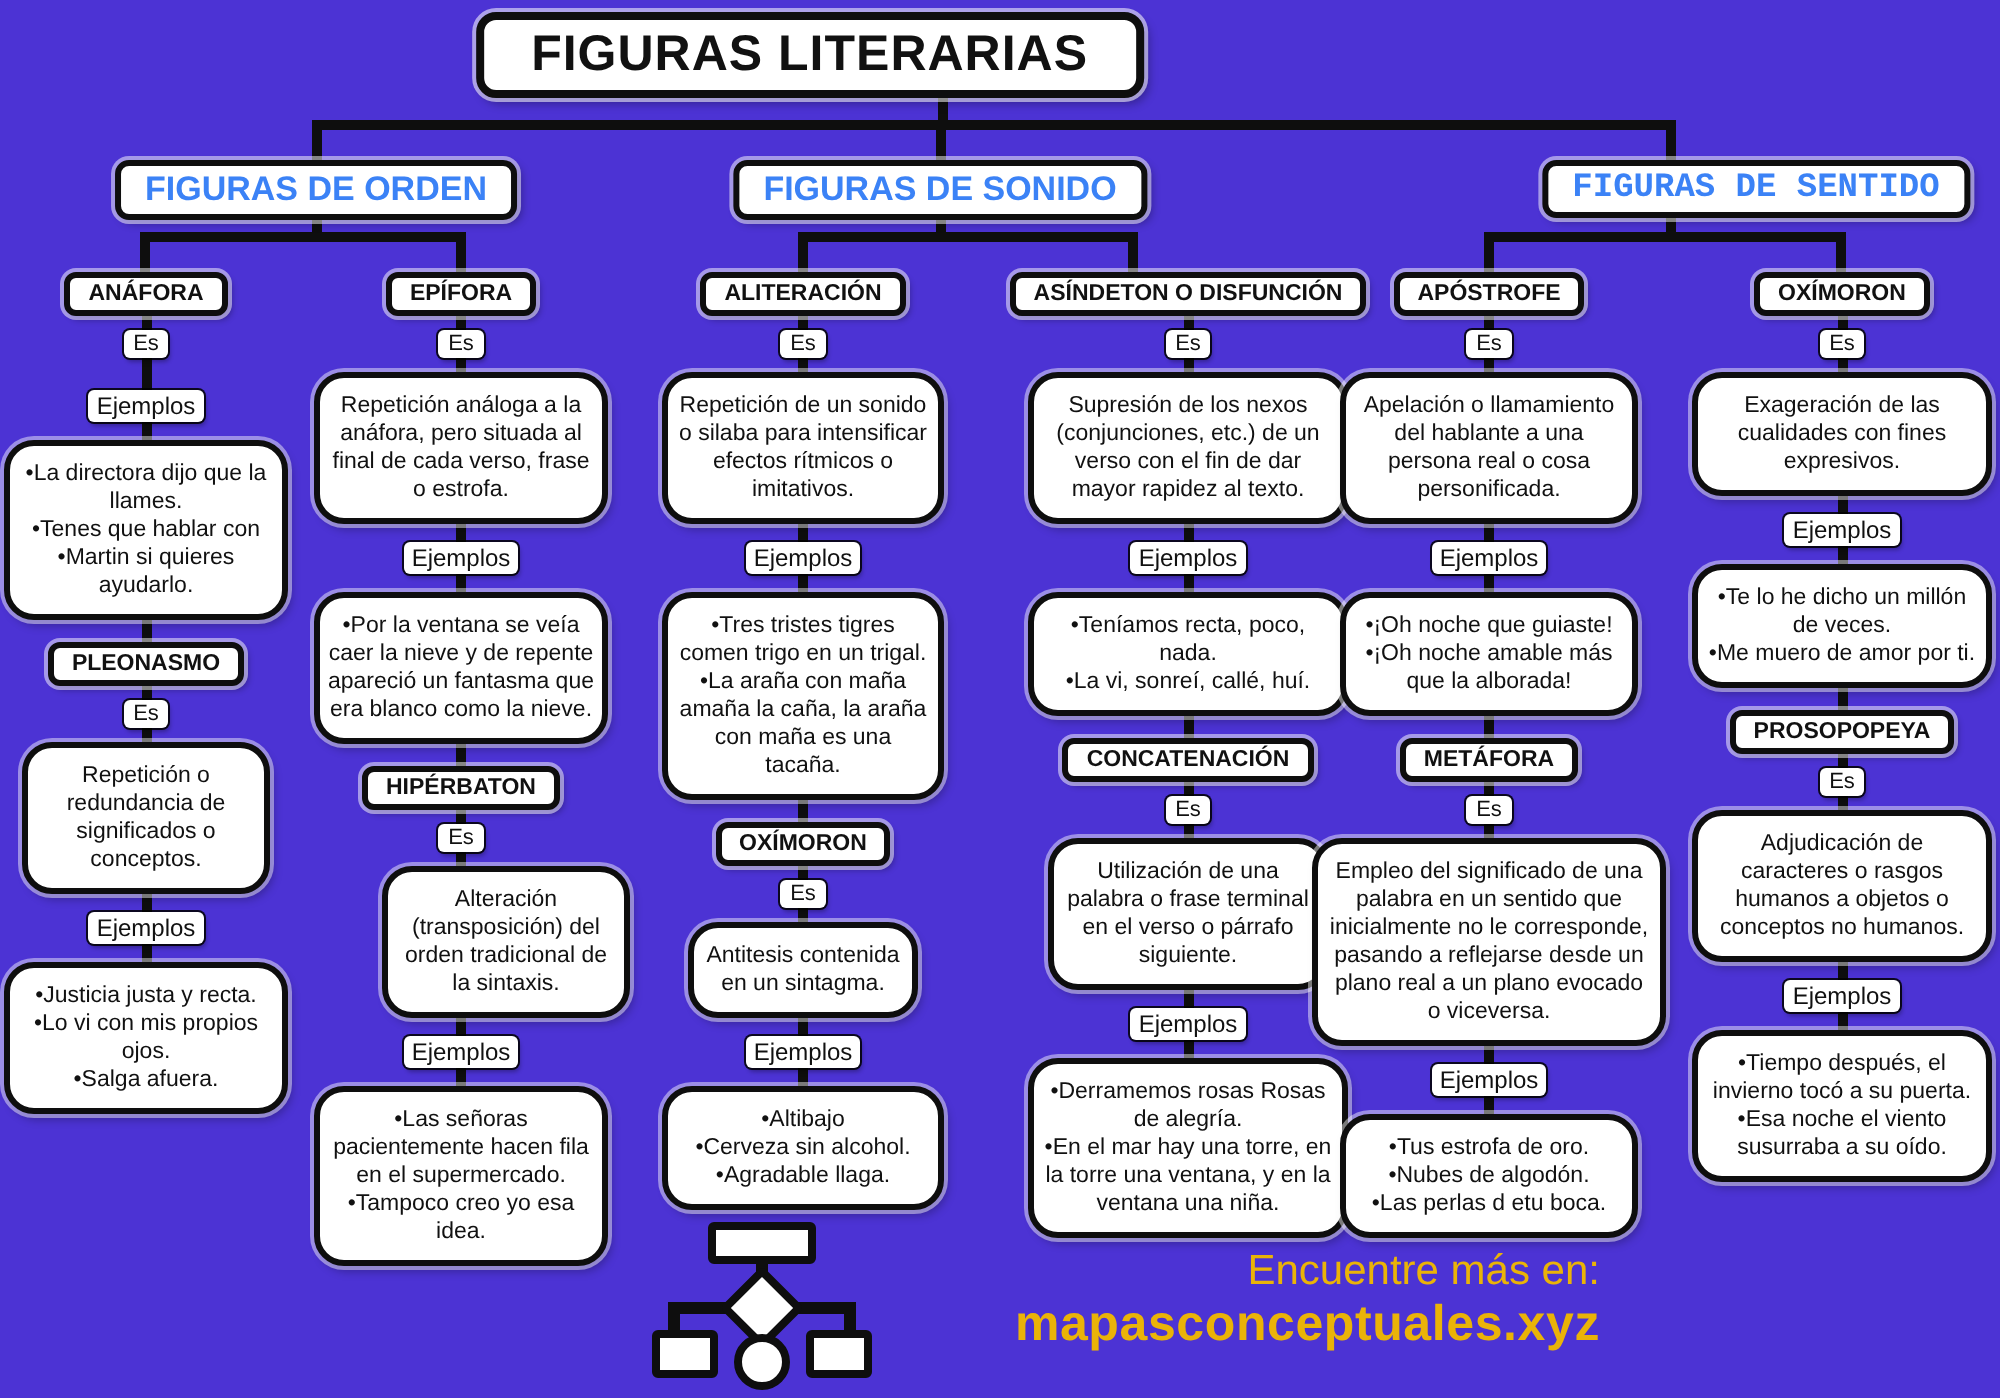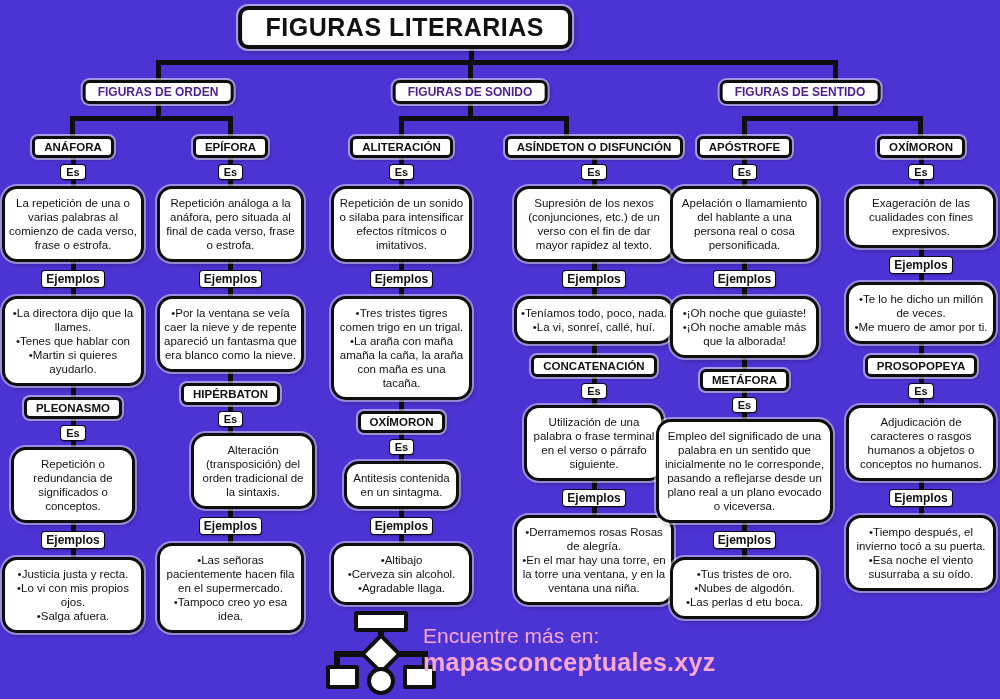--- a/index.html
+++ b/index.html
@@ -21,54 +21,53 @@
   .title-box {
     position:absolute; top:6px; left:50%; transform:translateX(-52%);
     background:#fff; border:4px solid #0e0e0e; border-radius:10px;
     padding:3px 24px; font-size:25px; font-weight:bold; letter-spacing:.5px;
     color:#111; white-space:nowrap; z-index:3;
     box-shadow:0 0 0 2px rgba(255,255,255,.55), 2px 3px 5px rgba(0,0,0,.3);
   }
   .cat-box {
     position:absolute; top:80px; transform:translateX(-50%);
     background:#fff; border:3px solid #0e0e0e; border-radius:7px;
-    padding:2px 12px; font-size:12px; font-weight:bold; color:#4c1d95;
+    padding:2px 12px; font-size:17px; font-weight:bold; color:#3b82f6;
     white-space:nowrap; z-index:3;
     box-shadow:0 0 0 2px rgba(255,255,255,.5), 2px 2px 4px rgba(0,0,0,.3);
   }
 
   .column {
     position:absolute; top:136px;
     display:flex; flex-direction:column; align-items:center;
   }
   .fig-header {
     background:#fff; border:3px solid #0e0e0e; border-radius:6px;
     padding:2px 9px; font-size:11.5px; font-weight:bold; color:#111;
     white-space:nowrap; z-index:2;
     box-shadow:0 0 0 2px rgba(255,255,255,.5), 2px 2px 3px rgba(0,0,0,.3);
   }
   .vconn { width:5px; background:#0e0e0e; }
   .c6 { height:7px; } .c8 { height:9px; } .c10 { height:11px; }
   .chip {
     background:#fff; color:#111; border-radius:3px; z-index:2;
     padding:1px 5px; font-size:11px;
     box-shadow:0 0 0 1px rgba(0,0,0,.85), 1px 2px 2px rgba(0,0,0,.3);
-    font-weight:bold;
   }
   .chip.ej { font-size:12px; padding:1px 4px; }
   .tbox {
     background:#fff; border:3.5px solid #0e0e0e; border-radius:15px;
     padding:7px 4px; font-size:11.5px; line-height:14px; color:#111;
     text-align:center; width:100%; z-index:2;
     box-shadow:0 0 0 2px rgba(255,255,255,.45), 2px 3px 4px rgba(0,0,0,.25);
   }
   .tbox .ex-item { text-align:center; }
 
   
-  .footer-text { position:absolute; left:423px; top:624px; width:400px; text-align:left; color:#f9a8d4; z-index:2; }
+  .footer-text { position:absolute; left:400px; top:624px; width:400px; text-align:right; color:#eab308; z-index:2; }
   .footer-text .l1 { font-size:21px; }
   .footer-text .l2 { font-size:25px; font-weight:bold; letter-spacing:.3px; }
 
   .logo { position:absolute; left:326px; top:611px; width:110px; height:84px; z-index:2; }
   .logo .shape { position:absolute; background:#fff; border:4px solid #0e0e0e; z-index:2; }
   .logo .lline { position:absolute; background:#0e0e0e; z-index:1; }
   .logo .top-rect { left:28px; top:0; width:54px; height:21px; border-radius:3px; }
   .logo .diamond { left:40px; top:28px; width:30px; height:30px; transform:rotate(45deg); border-radius:3px; }
   .logo .circle { left:41px; top:56px; width:28px; height:28px; border-radius:50%; }
   .logo .bl-rect { left:0; top:54px; width:33px; height:24px; border-radius:3px; }
@@ -100,28 +99,27 @@
   <div class="line vline" style="left:564px; top:116px; height:21px;"></div>
 
   <div class="line vline" style="left:833px; top:102px; height:17px;"></div>
   <div class="line hline" style="left:742px; top:116px; width:180px;"></div>
   <div class="line vline" style="left:742px; top:116px; height:21px;"></div>
   <div class="line vline" style="left:918px; top:116px; height:21px;"></div>
 
   <div class="title-box">FIGURAS LITERARIAS</div>
   <div class="cat-box" style="left:158px;">FIGURAS DE ORDEN</div>
   <div class="cat-box" style="left:470px;">FIGURAS DE SONIDO</div>
-  <div class="cat-box" style="left:800px;">FIGURAS DE SENTIDO</div>
+  <div class="cat-box" style="left:878px;font-family:Liberation Mono, monospace;">FIGURAS DE SENTIDO</div>
 
   <div class="column" style="left:2px; width:142px;">
     <div class="fig-header">ANÁFORA</div>
     <div class="vconn c6"></div>
     <div class="chip">Es</div>
     <div class="vconn c6"></div>
-    <div class="tbox">La repetición de una o varias palabras al comienzo de cada verso, frase o estrofa.</div>
     <div class="vconn c8"></div>
     <div class="chip ej">Ejemplos</div>
     <div class="vconn c8"></div>
     <div class="tbox">
       <div class="ex-item">•La directora dijo que la llames.</div>
       <div class="ex-item">•Tenes que hablar con</div>
       <div class="ex-item">•Martin si quieres ayudarlo.</div>
     </div>
     <div class="vconn c10"></div>
     <div class="fig-header">PLEONASMO</div>
@@ -198,21 +196,21 @@
   <div class="column" style="left:514px; width:160px;">
     <div class="fig-header">ASÍNDETON O DISFUNCIÓN</div>
     <div class="vconn c6"></div>
     <div class="chip">Es</div>
     <div class="vconn c6"></div>
     <div class="tbox">Supresión de los nexos (conjunciones, etc.) de un verso con el fin de dar mayor rapidez al texto.</div>
     <div class="vconn c8"></div>
     <div class="chip ej">Ejemplos</div>
     <div class="vconn c8"></div>
     <div class="tbox">
-      <div class="ex-item">•Teníamos todo, poco, nada.</div>
+      <div class="ex-item">•Teníamos recta, poco, nada.</div>
       <div class="ex-item">•La vi, sonreí, callé, huí.</div>
     </div>
     <div class="vconn c10"></div>
     <div class="fig-header">CONCATENACIÓN</div>
     <div class="vconn c6"></div>
     <div class="chip">Es</div>
     <div class="vconn c6"></div>
     <div class="tbox" style="width:88%;">Utilización de una palabra o frase terminal en el verso o párrafo siguiente.</div>
     <div class="vconn c8"></div>
     <div class="chip ej">Ejemplos</div>
@@ -239,21 +237,21 @@
     <div class="vconn c10"></div>
     <div class="fig-header">METÁFORA</div>
     <div class="vconn c6"></div>
     <div class="chip">Es</div>
     <div class="vconn c6"></div>
     <div class="tbox">Empleo del significado de una palabra en un sentido que inicialmente no le corresponde, pasando a reflejarse desde un plano real a un plano evocado o viceversa.</div>
     <div class="vconn c8"></div>
     <div class="chip ej">Ejemplos</div>
     <div class="vconn c8"></div>
     <div class="tbox" style="width:84%;">
-      <div class="ex-item">•Tus tristes de oro.</div>
+      <div class="ex-item">•Tus estrofa de oro.</div>
       <div class="ex-item">•Nubes de algodón.</div>
       <div class="ex-item">•Las perlas d etu boca.</div>
     </div>
   </div>
 
   <div class="column" style="left:846px; width:150px;">
     <div class="fig-header">OXÍMORON</div>
     <div class="vconn c6"></div>
     <div class="chip">Es</div>
     <div class="vconn c6"></div>

